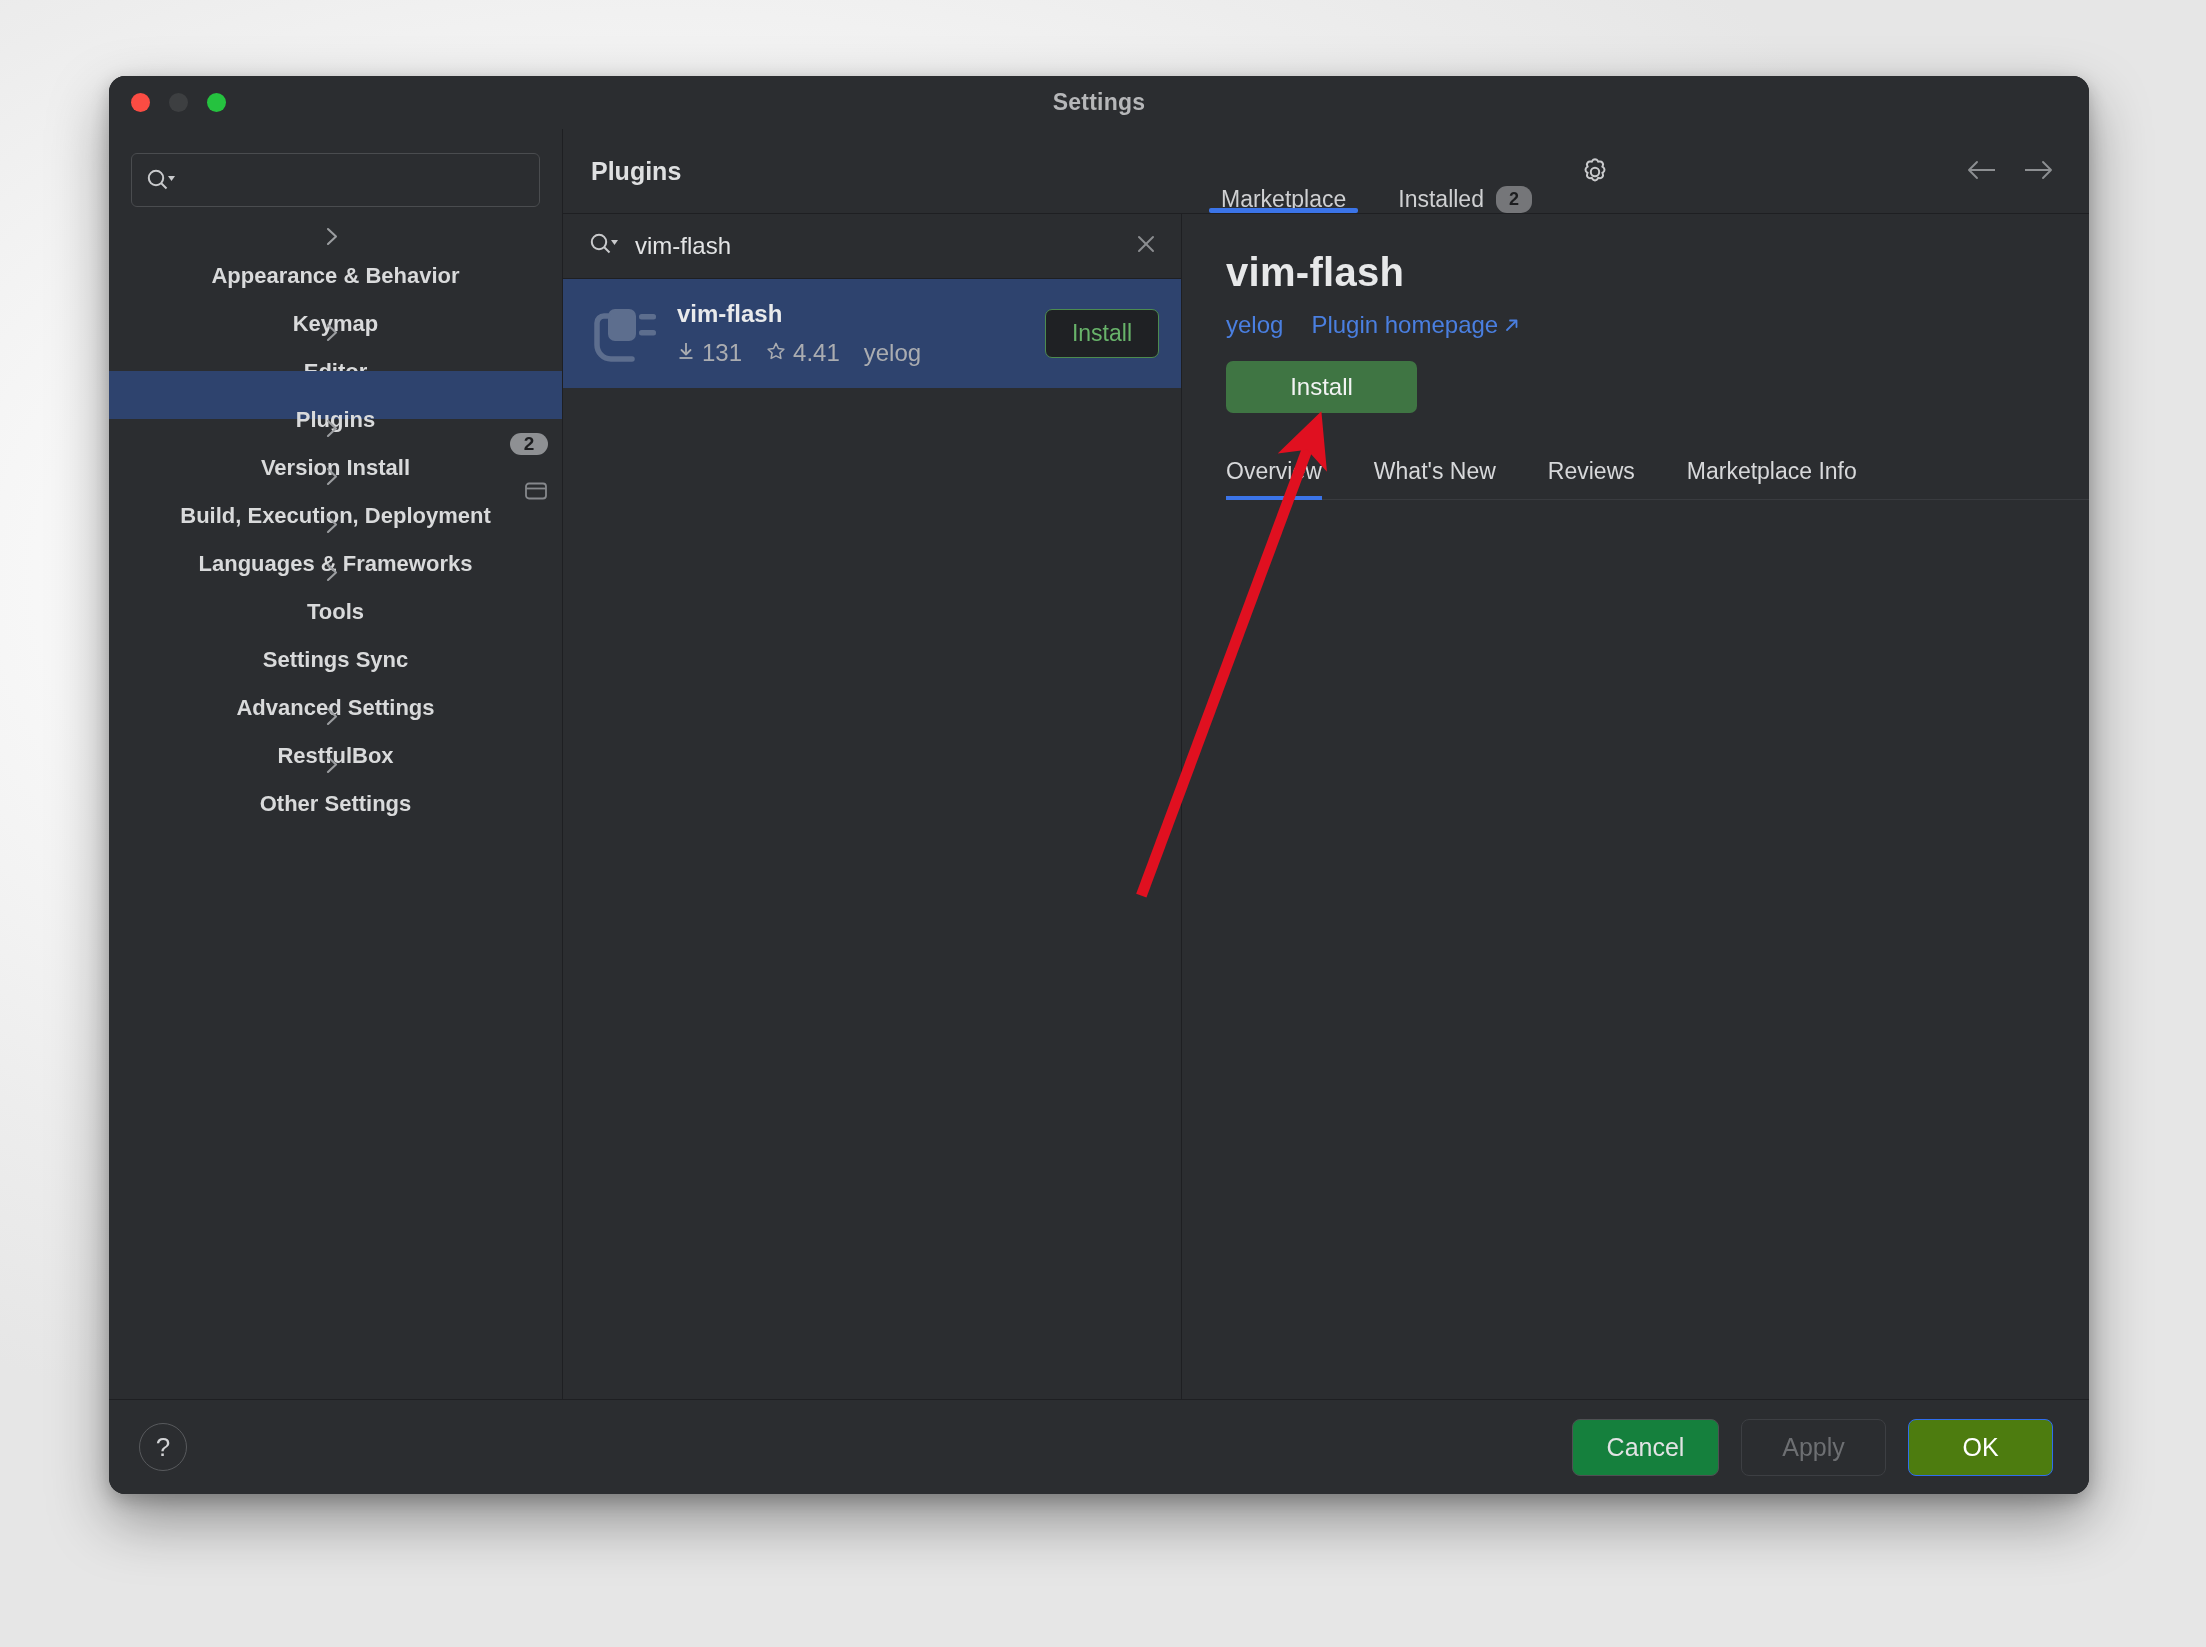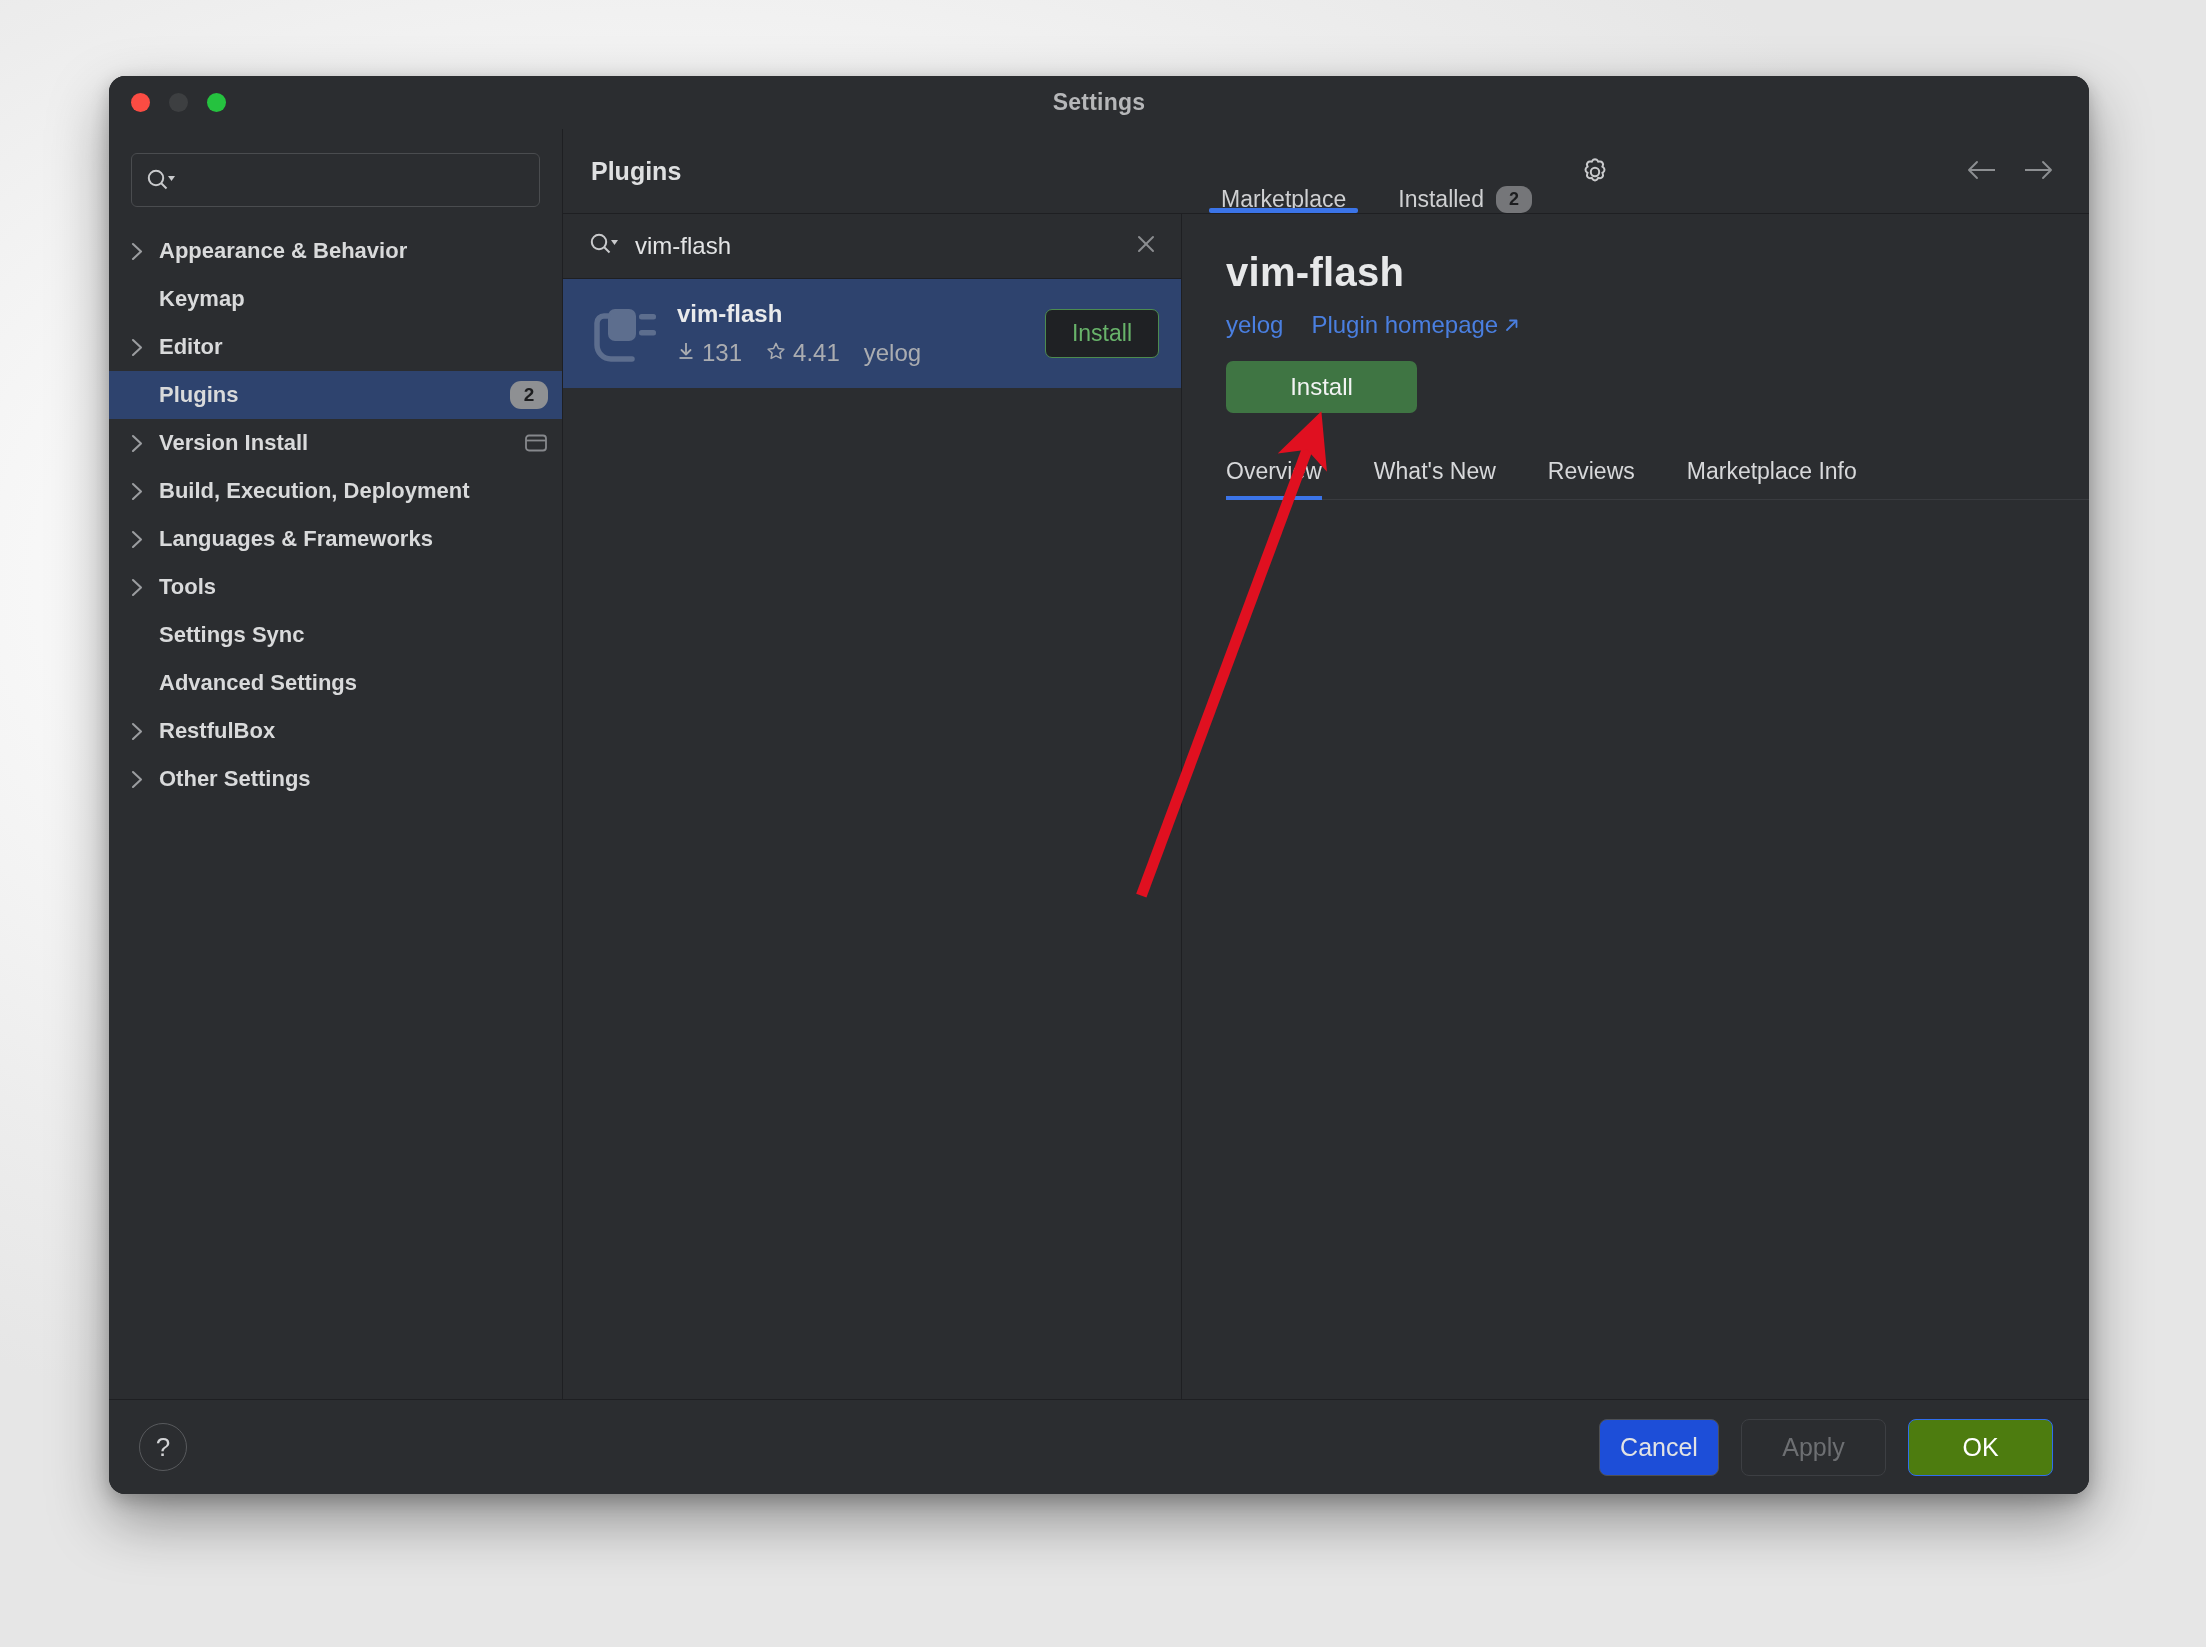--- a/index.html
+++ b/index.html
@@ -95,20 +95,21 @@
   .tree-row {
     height: 48px;
     display: flex;
     align-items: center;
     padding-left: 14px;
     padding-right: 14px;
     position: relative;
     color: #d9dadb;
     font-size: 22px;
     font-weight: bold;
+    flex-direction: column;
   }
   .tree-row.selected { background: #2e436e; }
   .chev {
     flex: 0 0 36px;
     width: 36px;
     text-align: left;
     color: #9b9da0;
     font-weight: normal;
   }
   .chev svg { display: block; margin-left: 8px; }
@@ -385,23 +386,23 @@
   }
   .btn {
     font-size: 25px;
     border-radius: 8px;
     padding: 15px 0;
     text-align: center;
     line-height: 1;
     box-sizing: border-box;
   }
   #btn-cancel {
-    width: 120px;
+    width: 147px;
     border: 1px solid #4e5053;
-    background: #1d4ed8;
+    background: #15803d;
     color: #e2e3e4;
   }
   #btn-apply {
     width: 145px;
     border: 1px solid #3d3f43;
     background: #2b2d30;
     color: #6d6f72;
   }
   #btn-ok {
     width: 145px;

